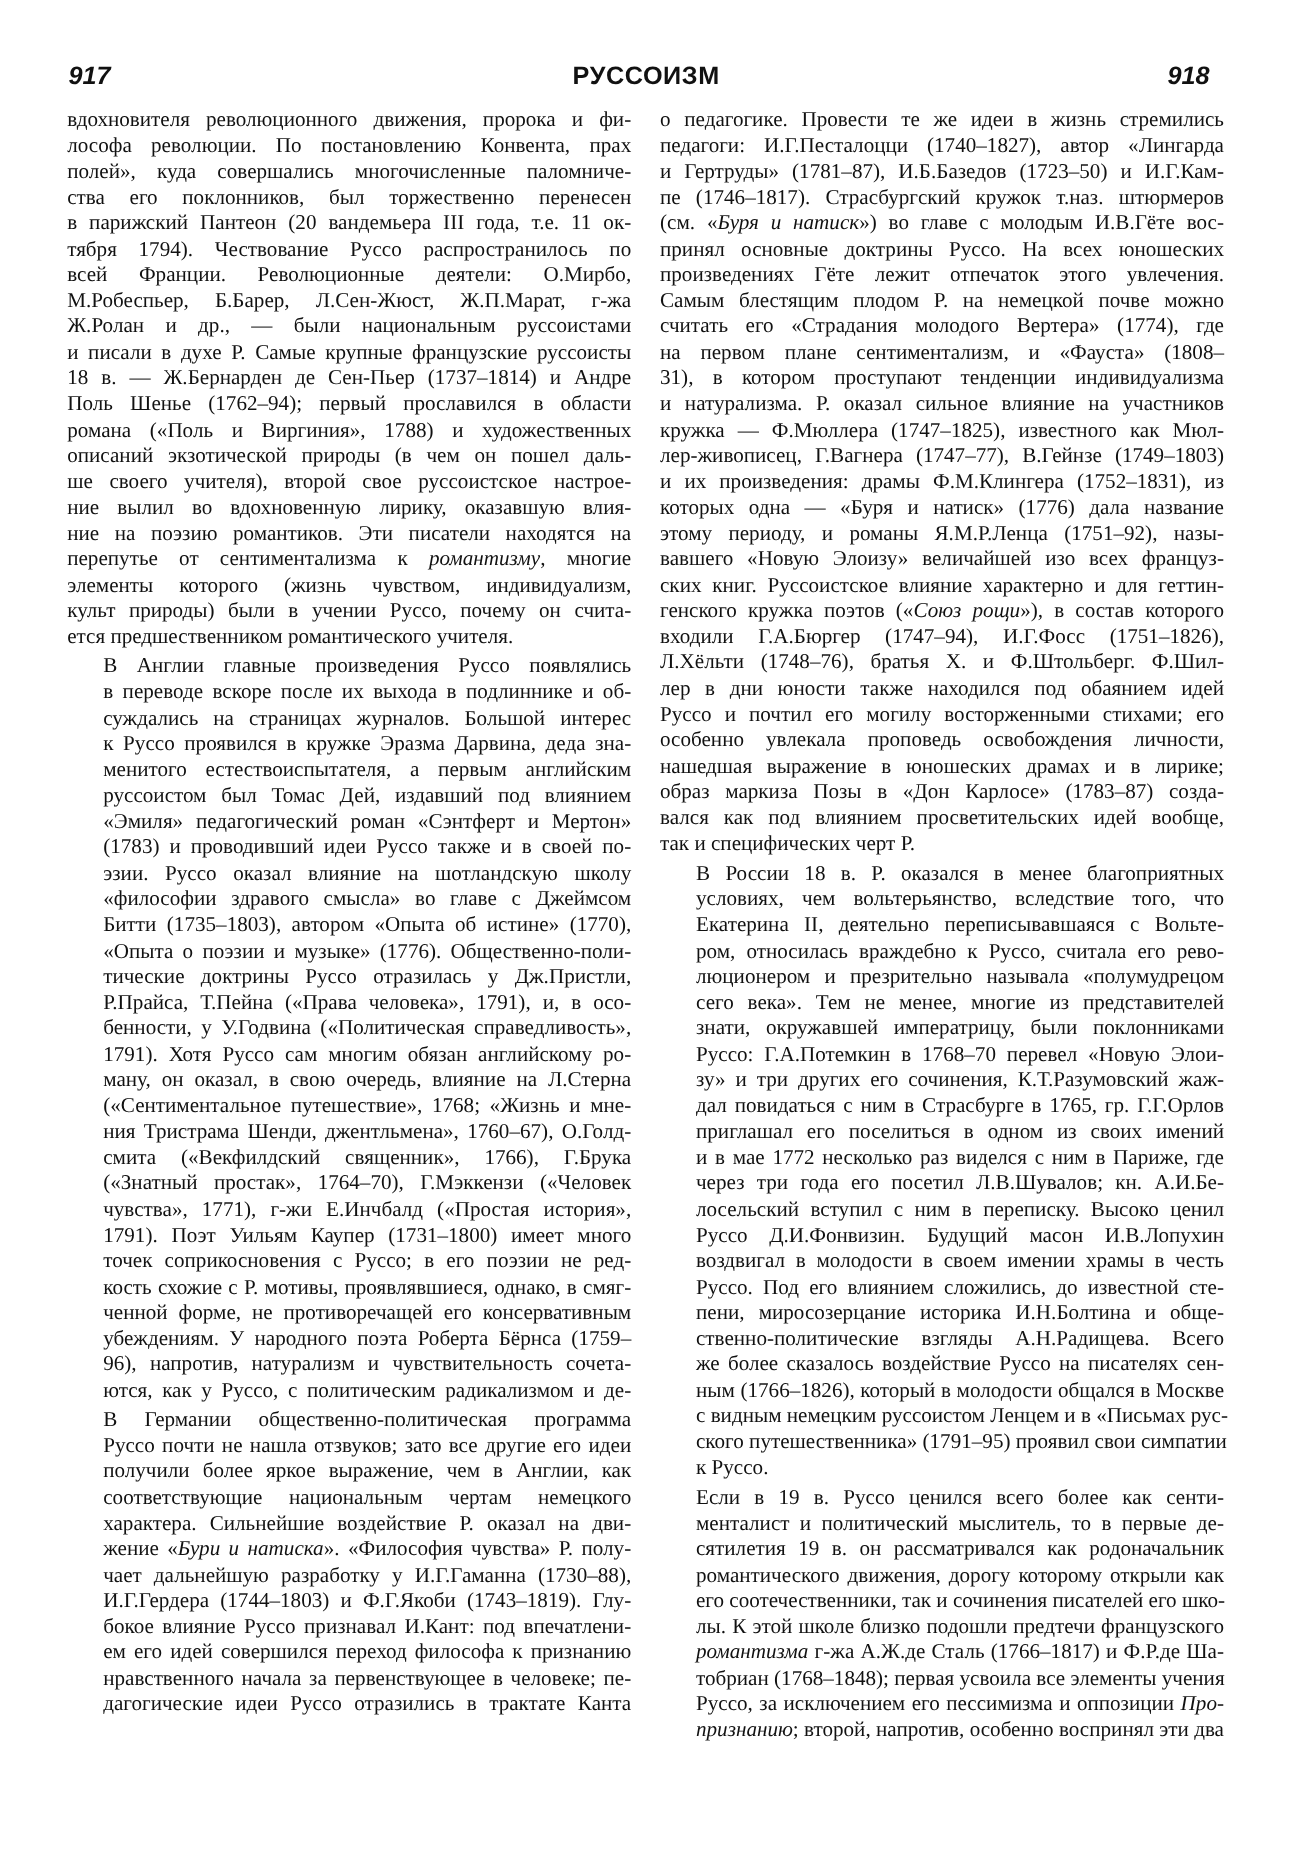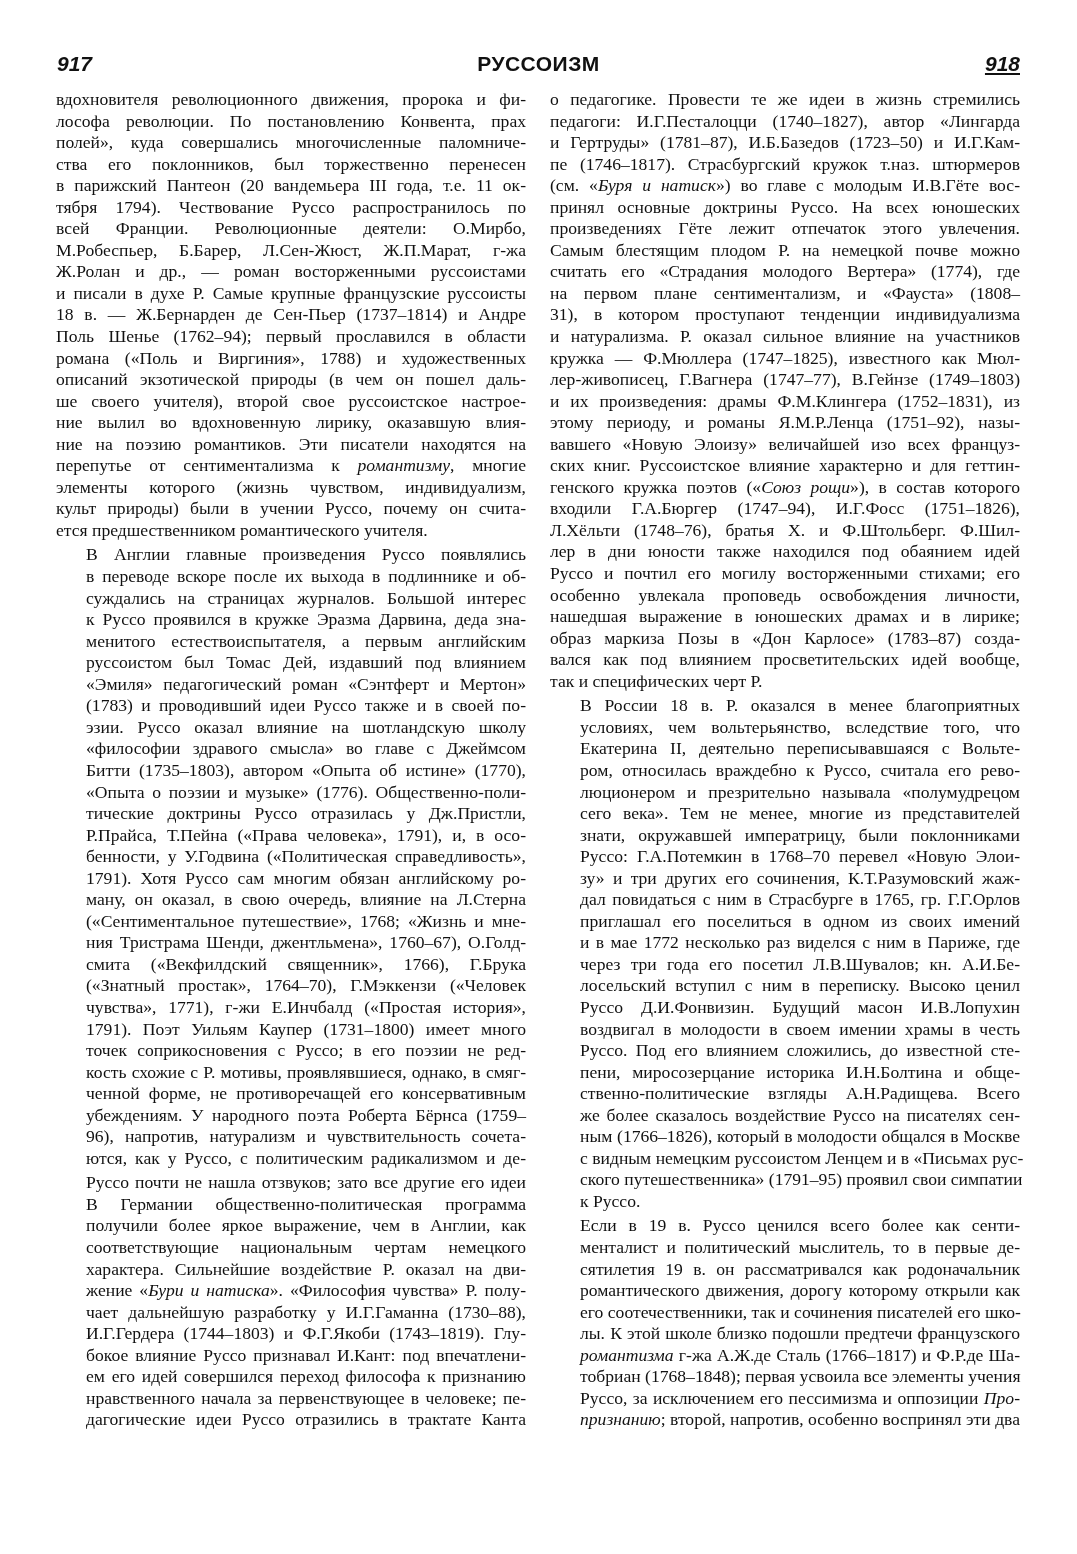--- a/index.html
+++ b/index.html
@@ -1,20 +1,20 @@
 <!DOCTYPE html>
 <html><head>
 <meta charset="utf-8">
 <style>
   html, body { margin: 0; padding: 0; background: #ffffff; }
   body { width: 1077px; height: 1554px; position: relative; overflow: hidden; color: #111; }
   .header { position: absolute; top: 52px; left: 57px; width: 963px; height: 32px; }
   .pnum { position: absolute; top: 0; font-family: "Liberation Sans", sans-serif; font-weight: bold; font-style: italic; font-size: 21px; }
   .pnum.left { left: 0; }
-  .pnum.right { right: 0; text-decoration: underline; }
+  .pnum.right { right: 12px; }
   .title { position: absolute; top: 0; left: 0; width: 100%; text-align: center; font-family: "Liberation Sans", sans-serif; font-weight: bold; font-size: 21px; letter-spacing: 0.5px; }
   .col { position: absolute; top: 89px; width: 470px; font-family: "Liberation Serif", serif; font-size: 17.6px; line-height: 21.55px; text-align: justify; hyphens: manual; }
   .col.left { left: 56px; }
   .col.right { left: 550px; }
   .col p { margin: 0; }
   .col p.indent { text-indent: 30px; margin-top: 3px; }
   .ln { display: block; text-align: justify; text-align-last: justify; white-space: nowrap; }
   .ln.last { text-align-last: left; }
   i { font-style: italic; }
 </style>
@@ -30,21 +30,21 @@
 <div class="col left">
     <p>
       <span class="ln">вдохновителя революционного движения, пророка и фи-</span>
       <span class="ln">лософа революции. По постановлению Конвента, прах</span>
       <span class="ln">полей», куда совершались многочисленные паломниче-</span>
       <span class="ln">ства его поклонников, был торжественно перенесен</span>
       <span class="ln">в парижский Пантеон (20 вандемьера III года, т.е. 11 ок-</span>
       <span class="ln">тября 1794). Чествование Руссо распространилось по</span>
       <span class="ln">всей Франции. Революционные деятели: О.Мирбо,</span>
       <span class="ln">М.Робеспьер, Б.Барер, Л.Сен-Жюст, Ж.П.Марат, г-жа</span>
-      <span class="ln">Ж.Ролан и др., — роман восторженными руссоистами</span>
+      <span class="ln">Ж.Ролан и др., — были национальным руссоистами</span>
       <span class="ln">и писали в духе Р. Самые крупные французские руссоисты</span>
       <span class="ln">18 в. — Ж.Бернарден де Сен-Пьер (1737–1814) и Андре</span>
       <span class="ln">Поль Шенье (1762–94); первый прославился в области</span>
       <span class="ln">романа («Поль и Виргиния», 1788) и художественных</span>
       <span class="ln">описаний экзотической природы (в чем он пошел даль-</span>
       <span class="ln">ше своего учителя), второй свое руссоистское настрое-</span>
       <span class="ln">ние вылил во вдохновенную лирику, оказавшую влия-</span>
       <span class="ln">ние на поэзию романтиков. Эти писатели находятся на</span>
       <span class="ln">перепутье от сентиментализма к <i>романтизму</i>, многие</span>
       <span class="ln">элементы которого (жизнь чувством, индивидуализм,</span>
@@ -76,22 +76,22 @@
       <span class="ln">чувства», 1771), г-жи Е.Инчбалд («Простая история»,</span>
       <span class="ln">1791). Поэт Уильям Каупер (1731–1800) имеет много</span>
       <span class="ln">точек соприкосновения с Руссо; в его поэзии не ред-</span>
       <span class="ln">кость схожие с Р. мотивы, проявлявшиеся, однако, в смяг-</span>
       <span class="ln">ченной форме, не противоречащей его консервативным</span>
       <span class="ln">убеждениям. У народного поэта Роберта Бёрнса (1759–</span>
       <span class="ln">96), напротив, натурализм и чувствительность сочета-</span>
       <span class="ln">ются, как у Руссо, с политическим радикализмом и де-</span>
     </p>
     <p class="indent">
+      <span class="ln" style="text-indent: 30px;">В Германии общественно-политическая программа</span>
       <span class="ln">Руссо почти не нашла отзвуков; зато все другие его идеи</span>
-      <span class="ln" style="text-indent: 30px;">В Германии общественно-политическая программа</span>
       <span class="ln">получили более яркое выражение, чем в Англии, как</span>
       <span class="ln">соответствующие национальным чертам немецкого</span>
       <span class="ln">характера.  Сильнейшие воздействие Р. оказал на дви-</span>
       <span class="ln">жение «<i>Бури и натиска</i>». «Философия чувства» Р. полу-</span>
       <span class="ln">чает дальнейшую разработку у И.Г.Гаманна (1730–88),</span>
       <span class="ln">И.Г.Гердера (1744–1803) и Ф.Г.Якоби (1743–1819). Глу-</span>
       <span class="ln">бокое влияние Руссо признавал И.Кант: под впечатлени-</span>
       <span class="ln">ем его идей совершился переход философа к признанию</span>
       <span class="ln">нравственного начала за первенствующее в человеке; пе-</span>
       <span class="ln">дагогические идеи Руссо отразились в трактате Канта</span>
@@ -107,20 +107,21 @@
       <span class="ln">принял основные доктрины Руссо. На всех юношеских</span>
       <span class="ln">произведениях Гёте лежит отпечаток этого увлечения.</span>
       <span class="ln">Самым блестящим плодом Р. на немецкой почве можно</span>
       <span class="ln">считать его «Страдания молодого Вертера» (1774), где</span>
       <span class="ln">на первом плане сентиментализм, и «Фауста»  (1808–</span>
       <span class="ln">31), в котором проступают тенденции индивидуализма</span>
       <span class="ln">и натурализма. Р. оказал  сильное влияние на участников</span>
       <span class="ln">кружка — Ф.Мюллера (1747–1825), известного как Мюл-</span>
       <span class="ln">лер-живописец, Г.Вагнера (1747–77), В.Гейнзе (1749–1803)</span>
       <span class="ln">и их произведения: драмы Ф.М.Клингера (1752–1831), из</span>
+      <span class="ln">которых одна — «Буря и натиск» (1776) дала название</span>
       <span class="ln">этому периоду, и романы Я.М.Р.Ленца (1751–92), назы-</span>
       <span class="ln">вавшего «Новую Элоизу» величайшей изо всех француз-</span>
       <span class="ln">ских книг. Руссоистское влияние характерно и для геттин-</span>
       <span class="ln">генского кружка поэтов («<i>Союз рощи</i>»), в состав которого</span>
       <span class="ln">входили Г.А.Бюргер (1747–94), И.Г.Фосс (1751–1826),</span>
       <span class="ln">Л.Хёльти (1748–76), братья Х. и Ф.Штольберг. Ф.Шил-</span>
       <span class="ln">лер в дни юности также находился под обаянием идей</span>
       <span class="ln">Руссо и почтил его могилу восторженными стихами; его</span>
       <span class="ln">особенно увлекала проповедь освобождения личности,</span>
       <span class="ln">нашедшая выражение в юношеских драмах и в лирике;</span>

